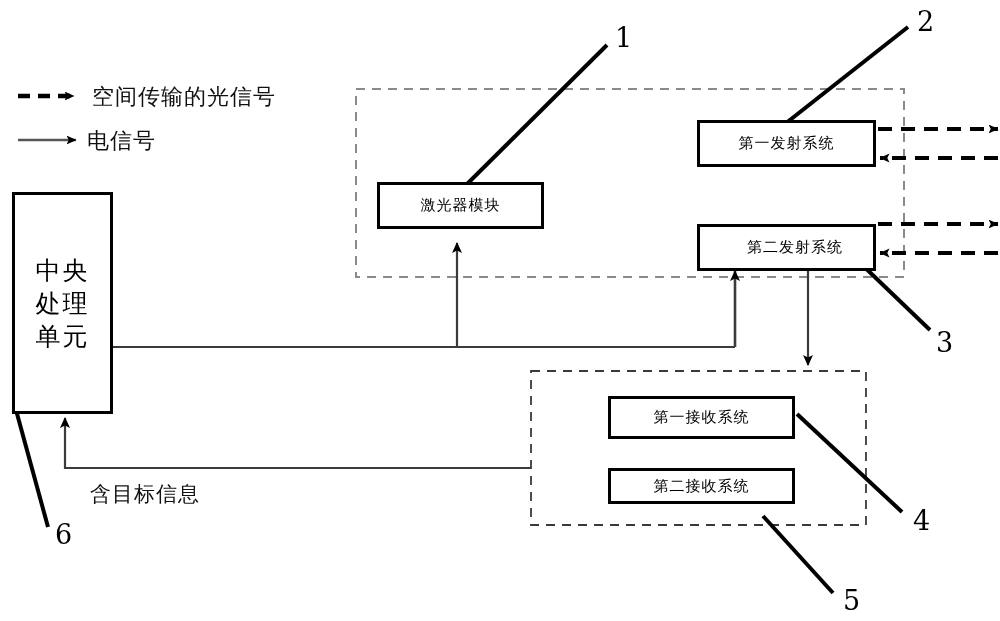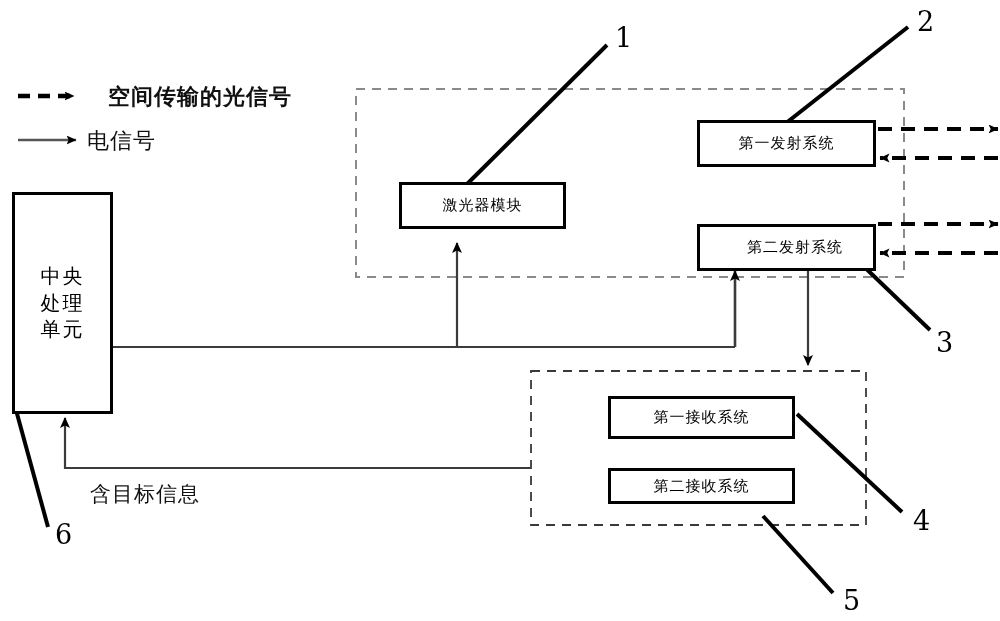--- a/index.html
+++ b/index.html
@@ -31,21 +31,21 @@
     justify-content: center;
     box-sizing: border-box;
     background: #ffffff;
     border: 3px solid #000000;
     color: #000000;
     font-family: "DejaVu Sans", sans-serif;
     letter-spacing: 1px;
     white-space: nowrap;
   }
   .unit-box {
-    font-size: 20px;
+    font-size: 25px;
     line-height: 1.32;
     text-align: left;
     flex-direction: column;
     letter-spacing: 2px;
   }
   .sys-box { font-size: 15px; }
   .legend-text {
     position: absolute;
     font-size: 22px;
     color: #111111;
@@ -109,30 +109,30 @@
     <line x1="998" y1="253" x2="880" y2="253" stroke="#000000" stroke-width="4.2" stroke-dasharray="14 9" marker-end="url(#arrowBlack)"></line>
 
     <line x1="455" y1="196" x2="607" y2="45" stroke="#000000" stroke-width="4"></line>
     <line x1="748" y1="153" x2="908" y2="27" stroke="#000000" stroke-width="4"></line>
     <line x1="855" y1="258" x2="930" y2="330" stroke="#000000" stroke-width="4"></line>
     <line x1="797" y1="414" x2="902" y2="512" stroke="#000000" stroke-width="4"></line>
     <line x1="763" y1="516" x2="833" y2="593" stroke="#000000" stroke-width="4"></line>
     <line x1="16" y1="410" x2="48" y2="527" stroke="#000000" stroke-width="4"></line>
   </svg>
 
-  <div class="legend-text" style="left:108px; top:82px;font-weight:bold;">空间传输的光信号</div>
+  <div class="legend-text" style="left:92px; top:82px;">空间传输的光信号</div>
   <div class="legend-text" style="left:87px; top:126px;">电信号</div>
 
   <div class="box-label unit-box" style="left:12px; top:192px; width:101px; height:222px;">
     <span>中央</span>
     <span>处理</span>
     <span>单元</span>
   </div>
 
-  <div class="box-label sys-box" style="left:399px; top:182px; width:167px; height:47px;">激光器模块</div>
+  <div class="box-label sys-box" style="left:377px; top:182px; width:167px; height:47px;">激光器模块</div>
 
   <div class="box-label sys-box" style="left:697px; top:120px; width:179px; height:47px;">第一发射系统</div>
   <div class="box-label sys-box" style="left:697px; top:224px; width:179px; height:47px;padding-left:17px;">第二发射系统</div>
 
   <div class="box-label sys-box" style="left:608px; top:396px; width:187px; height:43px;">第一接收系统</div>
   <div class="box-label sys-box" style="left:608px; top:468px; width:187px; height:36px;">第二接收系统</div>
 
   <div class="flow-note" style="left:90px; top:480px;">含目标信息</div>
 
   <div class="ref-num" style="left:615px; top:22px;">1</div>

